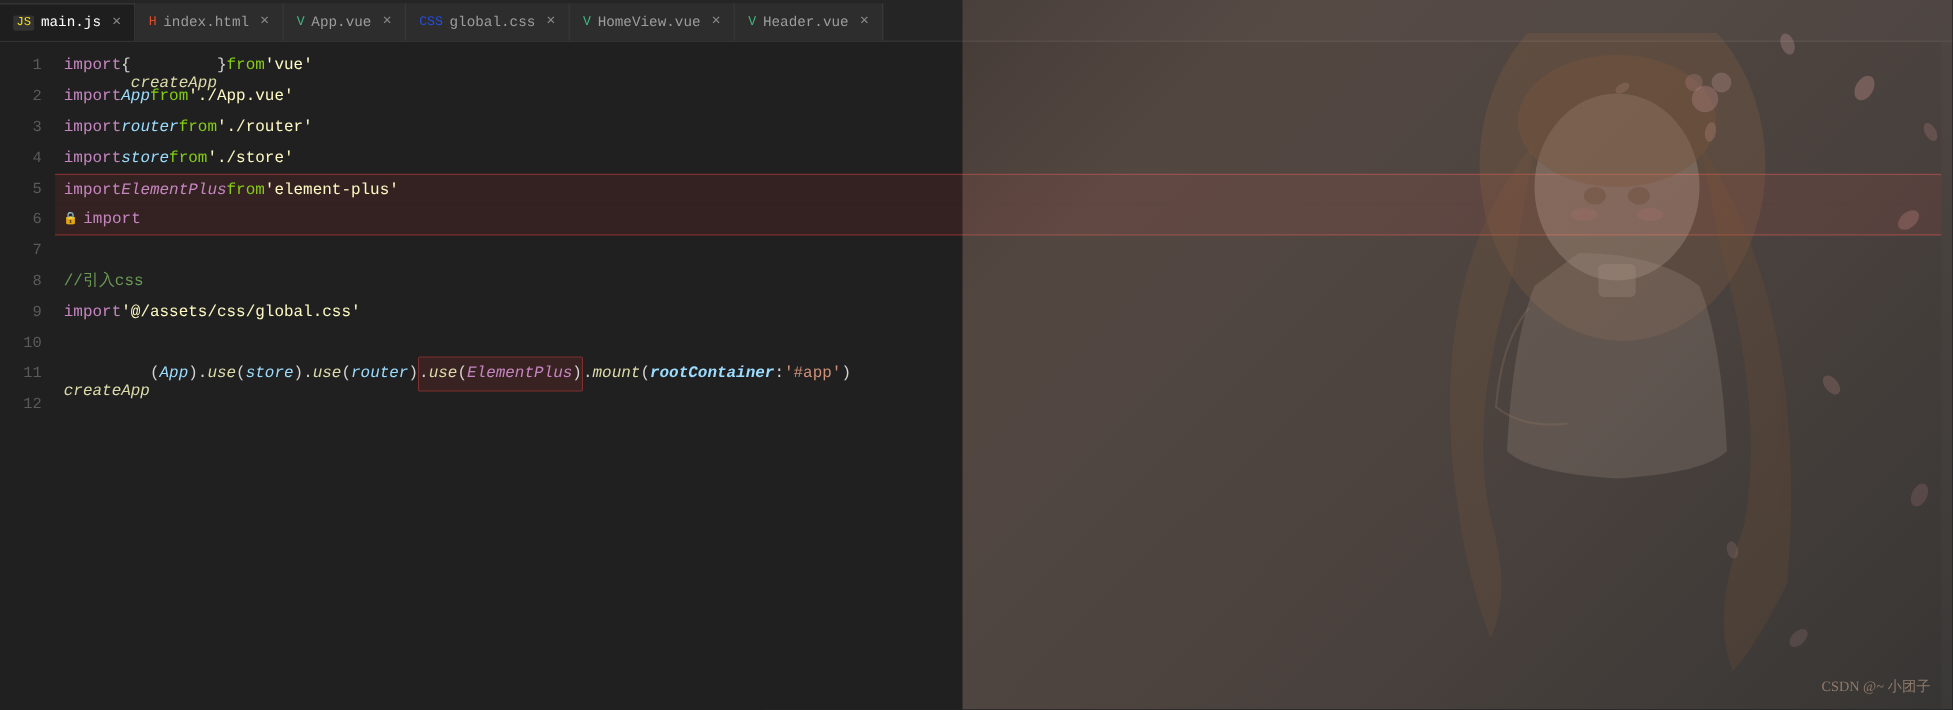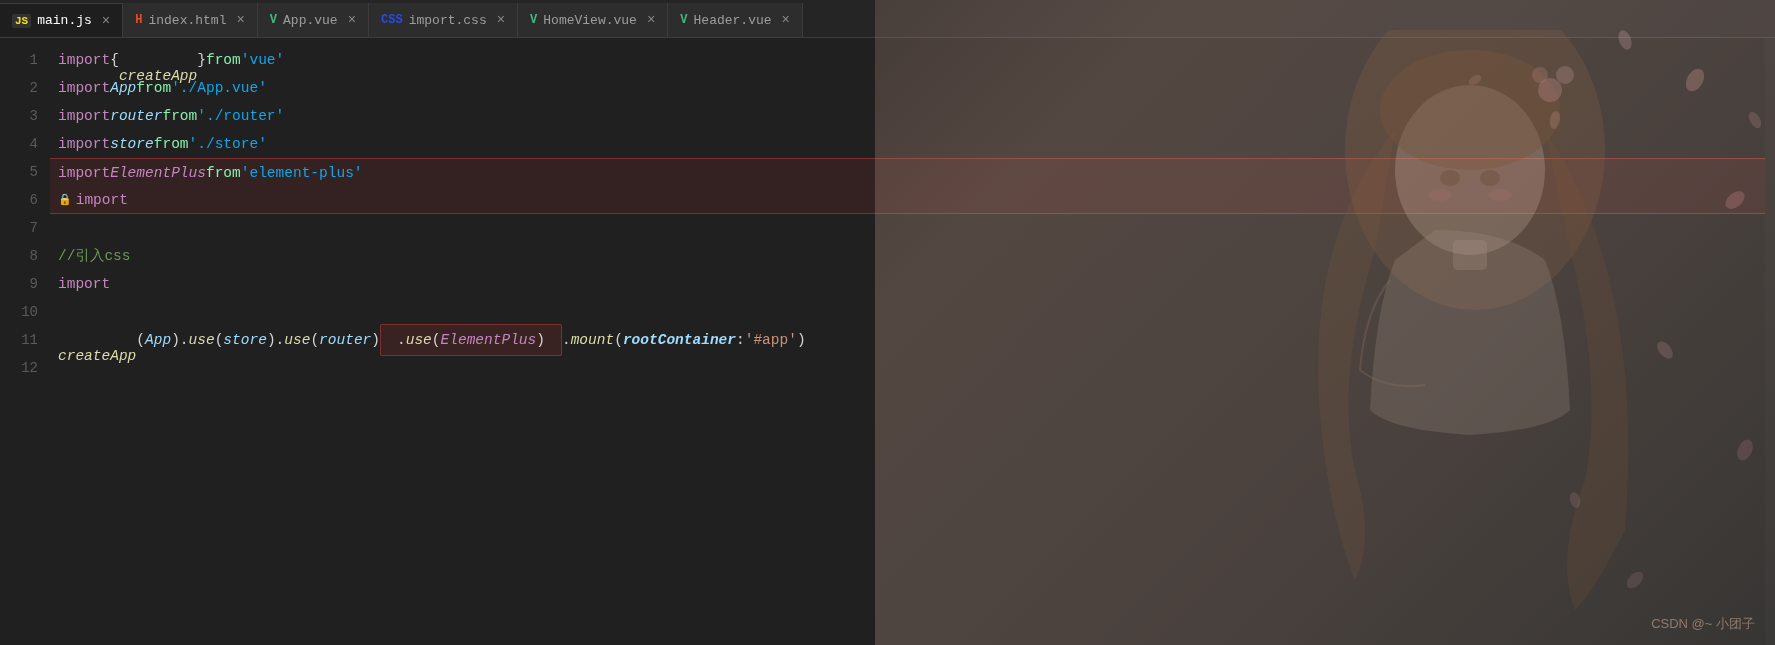--- a/index.html
+++ b/index.html
@@ -80,21 +80,21 @@
     }
 
     .tab.active {
       background: #1e1e1e;
       color: #ffffff;
       border-top: 1px solid #3c3c3c;
     }
 
     .tab-icon {
       font-size: 12px;
-      font-weight: bold;
+      font-weight: normal;
     }
 
     .tab-icon.js { color: #f7df1e; background: #323330; padding: 1px 3px; font-size: 11px; border-radius: 2px; }
     .tab-icon.html { color: #e34c26; }
     .tab-icon.vue { color: #42b883; }
     .tab-icon.css { color: #264de4; }
 
     .tab-close {
       font-size: 14px;
       color: #888;
@@ -155,46 +155,46 @@
     .code-line.highlighted-block-end {
       background: rgba(200, 50, 50, 0.12);
       border-bottom: 1px solid rgba(200, 60, 60, 0.5);
       border-left: none;
     }
 
     
     .inline-highlight {
       background: rgba(200, 50, 50, 0.15);
       border: 1px solid rgba(200, 60, 60, 0.5);
-      padding: 1px 16px;
+      padding: 1px 0;
       border-radius: 2px;
     }
 
     
     .kw { color: #c586c0; text-align: center; } 
     .fn { color: #dcdcaa; font-style: italic; margin-top: 32px; } 
-    .str { color: #0ea5e9; } 
+    .str { color: #fef9c3; } 
     .var { color: #9cdcfe; font-style: italic; } 
     .plain { color: #d4d4d4; } 
     .comment { color: #6a9955; }
-    .from-kw { color: #86efac; font-family: Liberation Mono, monospace; } 
+    .from-kw { color: #84cc16; font-family: Liberation Mono, monospace; } 
     .ep { color: #c586c0; font-style: italic; } 
     .method { color: #dcdcaa; font-style: italic; } 
     .param { color: #9cdcfe; font-style: italic; font-weight: bold; } 
     .hash { color: #ce9178; }
     .lock-icon { color: #888; font-size: 11px; margin-right: 4px; }
 
     
     .watermark {
       position: absolute;
       bottom: 12px;
       right: 20px;
       color: rgba(180, 150, 130, 0.7);
       font-size: 13px;
-      font-family: Liberation Sans, sans-serif;
+      font-family: Liberation Serif, serif;
       z-index: 10;
     }
 
     
     .scrollbar-v {
       width: 10px;
       background: rgba(40, 40, 40, 0.6);
     }
   </style>
 </head>
@@ -213,21 +213,21 @@
         <span>index.html</span>
         <span class="tab-close">×</span>
       </div>
       <div class="tab">
         <span class="tab-icon vue">V</span>
         <span>App.vue</span>
         <span class="tab-close">×</span>
       </div>
       <div class="tab">
         <span class="tab-icon css">CSS</span>
-        <span>import.css</span>
+        <span>global.css</span>
         <span class="tab-close">×</span>
       </div>
       <div class="tab">
         <span class="tab-icon vue">V</span>
         <span>HomeView.vue</span>
         <span class="tab-close">×</span>
       </div>
       <div class="tab">
         <span class="tab-icon vue">V</span>
         <span>Header.vue</span>
@@ -301,20 +301,21 @@
           <span class="kw">import</span>
           <span class="plain"> </span>
         </div>
         <div class="code-line"></div>
         <div class="code-line">
           <span class="comment">//引入css</span>
         </div>
         <div class="code-line">
           <span class="kw">import</span>
           <span class="plain"> </span>
+          <span class="str">'@/assets/css/global.css'</span>
         </div>
         <div class="code-line"></div>
         <div class="code-line">
           <span class="fn">createApp</span>
           <span class="plain">(</span>
           <span class="var">App</span>
           <span class="plain">)</span>
           <span class="plain">.</span>
           <span class="method">use</span>
           <span class="plain">(</span>

